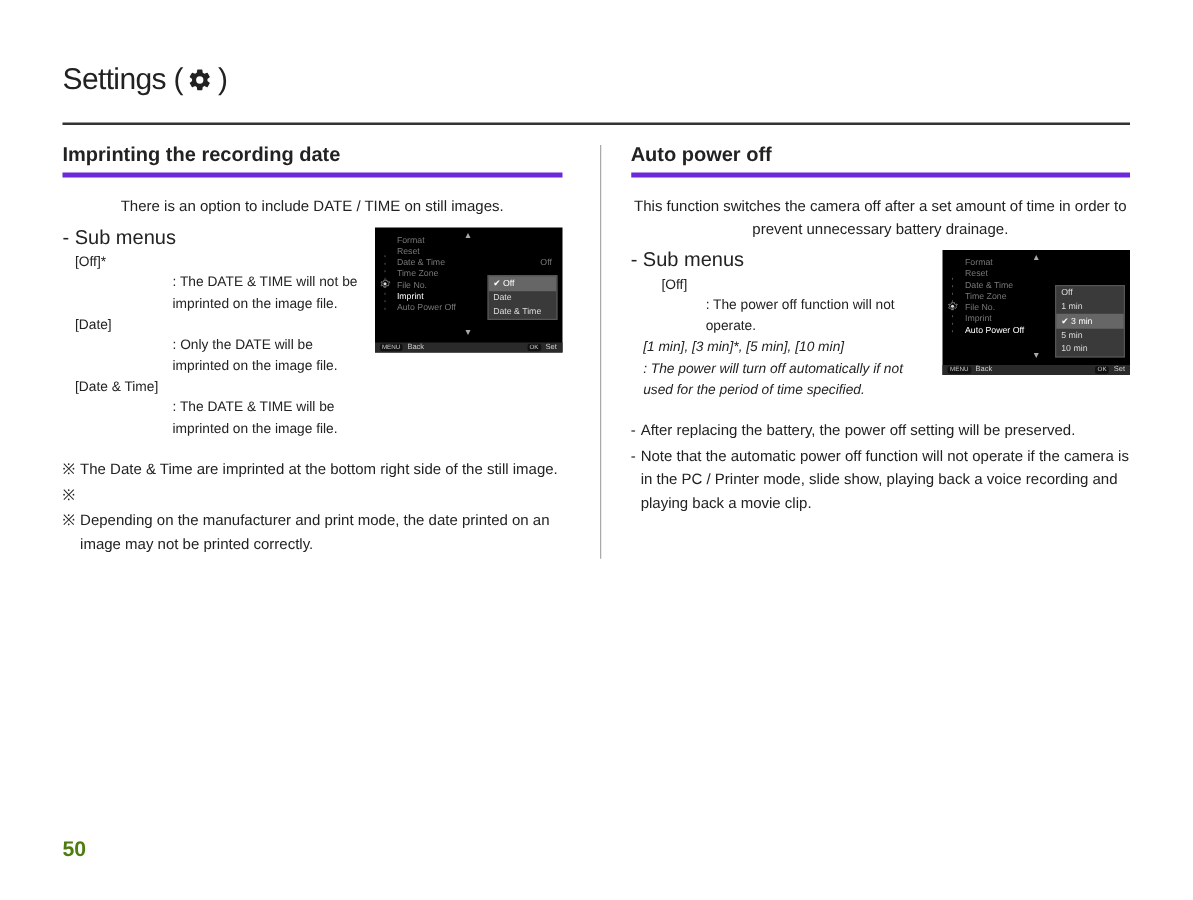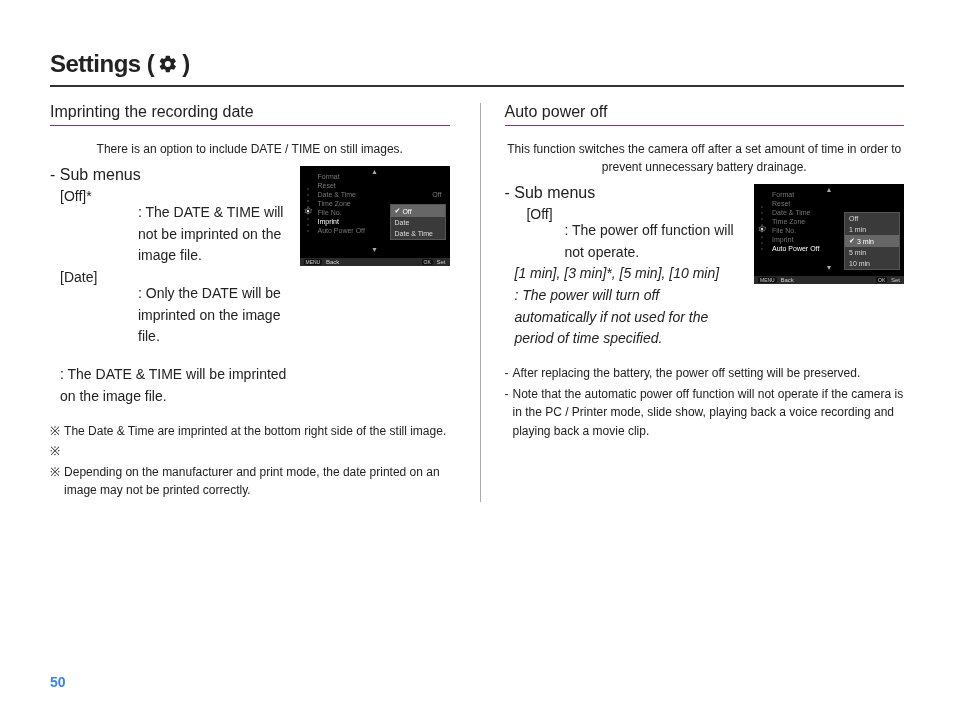--- a/index.html
+++ b/index.html
@@ -7,59 +7,59 @@
     font-family: Arial, Helvetica, sans-serif;
     background: #fff;
     color: #222;
     width: 954px;
     height: 720px;
     padding: 50px 50px 0 50px;
     position: relative;
   }
   .page-title {
     font-size: 24px;
-    font-weight: bold;
+    font-weight: normal;
     letter-spacing: -0.5px;
     border-bottom: 2px solid #333;
-    padding-bottom: 7px;
+    padding-bottom: 20px;
     margin-bottom: 16px;
     display: flex;
     align-items: center;
     gap: 4px;
   }
   .gear { display:inline-flex; align-items:center; justify-content:center; }
   .columns {
     display: flex;
     gap: 30px;
   }
   .col { flex: 1 1 0; }
   .col + .col { border-left: 1px solid #aaa; padding-left: 24px; }
   .section-heading {
     font-size: 16px;
-    font-weight: normal;
-    border-bottom: 1px solid #6d28d9;
+    font-weight: bold;
+    border-bottom: 4px solid #6d28d9;
     padding-bottom: 4px;
     margin-bottom: 14px;
   }
   .body-text { font-size: 12px; line-height: 1.5; margin-bottom: 8px; text-align: center; }
   .sub-label { font-size: 16px; margin-bottom: 2px; }
-  .deflist { font-size: 14px; line-height: 1.55; }
+  .deflist { font-size: 11px; line-height: 1.55; }
   .defrow { display: flex; }
   .defkey { width: 78px; flex: 0 0 auto; }
   .defkey-narrow { width: 50px; flex: 0 0 auto; text-align: center; }
   .defval { flex: 1; margin-top: 16px; }
   .notes { font-size: 12px; line-height: 1.55; margin-top: 14px; }
   .note-row { display: flex; gap: 4px; margin-bottom: 2px; }
   .note-mark { flex: 0 0 auto; }
   .page-num {
     position: absolute;
     bottom: 30px;
     left: 50px;
-    font-size: 14px;
-    color: #3b82f6;
+    font-size: 17px;
+    color: #4d7c0f;
     font-weight: bold;
   }
 
   
   .top-block { display:flex; gap:10px; align-items:flex-start; }
   .screen {
     background: #000;
     color: #bbb;
     font-size: 7px;
     width: 150px;
@@ -127,20 +127,21 @@
         <div class="deflist" style="padding-left:10px;">
           <div class="defrow">
             <div class="defkey">[Off]*</div>
             <div class="defval">: The DATE &amp; TIME will not be imprinted on the image file.</div>
           </div>
           <div class="defrow">
             <div class="defkey">[Date]</div>
             <div class="defval">: Only the DATE will be imprinted on the image file.</div>
           </div>
           <div class="defrow">
+            <div class="defkey">[Date &amp; Time]</div>
             <div class="defval">: The DATE &amp; TIME will be imprinted on the image file.</div>
           </div>
         </div>
       </div>
 
       <div class="screen">
         <div class="dots"></div>
         <div class="gearside">
           <svg width="10" height="10" viewBox="0 0 24 24" fill="#ddd">
               <circle cx="12" cy="12" r="3"></circle>

